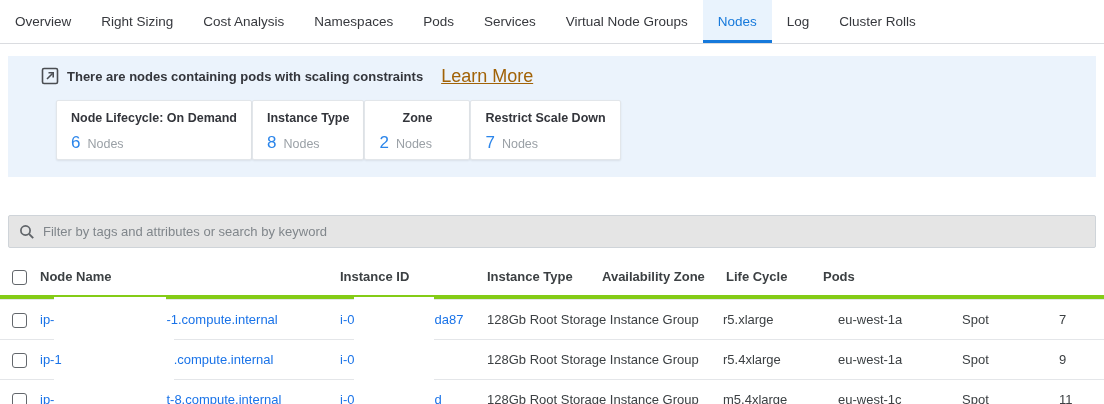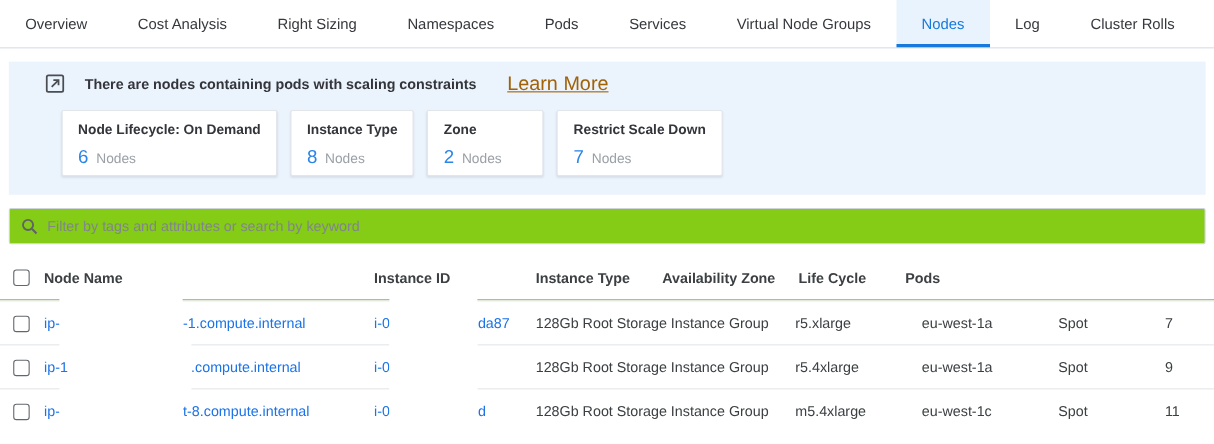--- a/index.html
+++ b/index.html
@@ -15,21 +15,21 @@
   .tabbar {
     display: flex;
     align-items: stretch;
     height: 44px;
     border-bottom: 1px solid #dadce0;
     background: #fff;
   }
   .tab {
     display: flex;
     align-items: center;
-    padding: 0 23px;
+    padding: 0 15px;
     font-size: 13.5px;
     color: #36383d;
     cursor: pointer;
     white-space: nowrap;
   }
   .tab.active {
     background: #e9f3fd;
     color: #1679db;
     border-bottom: 3px solid #1679db;
     padding-top: 3px;
@@ -38,60 +38,60 @@
   
   .banner {
     margin: 12px 8px 0 8px;
     height: 121px;
     background: #ebf3fc;
     padding: 10px 14px 16px 14px;
   }
   .banner-head {
     display: flex;
     align-items: center;
-    gap: 18px;
+    gap: 8px;
     height: 20px;
     padding-left: 19px;
   }
   .banner-icon { width: 18px; height: 18px; flex: 0 0 auto; }
   .banner-msg { font-weight: 700; font-size: 13px; color: #33353b; }
   .banner-link {
     color: #a16207;
     text-decoration: underline;
     font-size: 18px;
     margin-left: 10px;
     cursor: pointer;
   }
   .cards {
     display: flex;
-    gap: 12px;
     margin: 14px 0 0 34px;
+    text-align: center;
   }
   .card {
     background: #ffffff;
     border: 1px solid #e2e6ea;
     box-shadow: 0 1px 2px rgba(0,0,0,0.08);
     border-radius: 2px;
     padding: 10px 14px 10px 14px;
     min-width: 106px;
     height: 60px;
     cursor: pointer;
   }
   .card-title { font-size: 12.5px; font-weight: 700; color: #33353b; white-space: nowrap; }
   .card-count-row { margin-top: 8px; display: flex; align-items: baseline; gap: 7px; }
   .card-count { font-size: 17px; color: #2b85ea; }
   .card-unit { font-size: 12.5px; color: #9aa0a6; }
 
   
   .searchbox {
-    margin: 12px 8px 0 8px;
+    margin: 38px 8px 0 8px;
     height: 33px;
     border: 1px solid #cfd4d9;
     border-radius: 2px;
-    background: #84cc16;
+    background: #e5e5e5;
     display: flex;
     align-items: center;
     padding: 0 10px;
     gap: 8px;
   }
   .search-icon { width: 16px; height: 16px; flex: 0 0 auto; }
   .searchbox input {
     border: none;
     outline: none;
     flex: 1;
@@ -105,21 +105,21 @@
   
   .table { margin-top: 10px; }
   .trow {
     display: flex;
     align-items: center;
     height: 40px;
     position: relative;
   }
   .thead { height: 41px; }
   .trow + .trow { border-top: 1px solid #e4e6e9; }
-  .thead { border-bottom: 1px solid #84cc16; }
+  .thead { border-bottom: 4px solid #84cc16; }
   .cell { flex: 0 0 auto; white-space: nowrap; overflow: visible; }
   .c-check { width: 40px; padding-left: 12px; }
   .c-node { width: 300px; display: flex; align-items: center; }
   .c-inst { width: 147px; display: flex; align-items: center; }
   .c-vng  { width: 236px; }
   .c-type { width: 115px; }
   .c-az   { width: 124px; }
   .c-life { width: 93px; }
   .c-pods { flex: 1 1 auto; padding-left: 4px; }
   .thead .cell { font-size: 12.5px; font-weight: 700; color: #33353b; }
@@ -144,22 +144,22 @@
     background: #fff;
     cursor: pointer;
     vertical-align: middle;
   }
 </style>
 </head>
 <body>
 
 <div class="tabbar">
   <div class="tab">Overview</div>
+  <div class="tab">Right Sizing</div>
   <div class="tab">Cost Analysis</div>
-  <div class="tab">Right Sizing</div>
   <div class="tab">Namespaces</div>
   <div class="tab">Pods</div>
   <div class="tab">Services</div>
   <div class="tab">Virtual Node Groups</div>
   <div class="tab active">Nodes</div>
   <div class="tab">Log</div>
   <div class="tab">Cluster Rolls</div>
 </div>
 
 <div class="banner">

